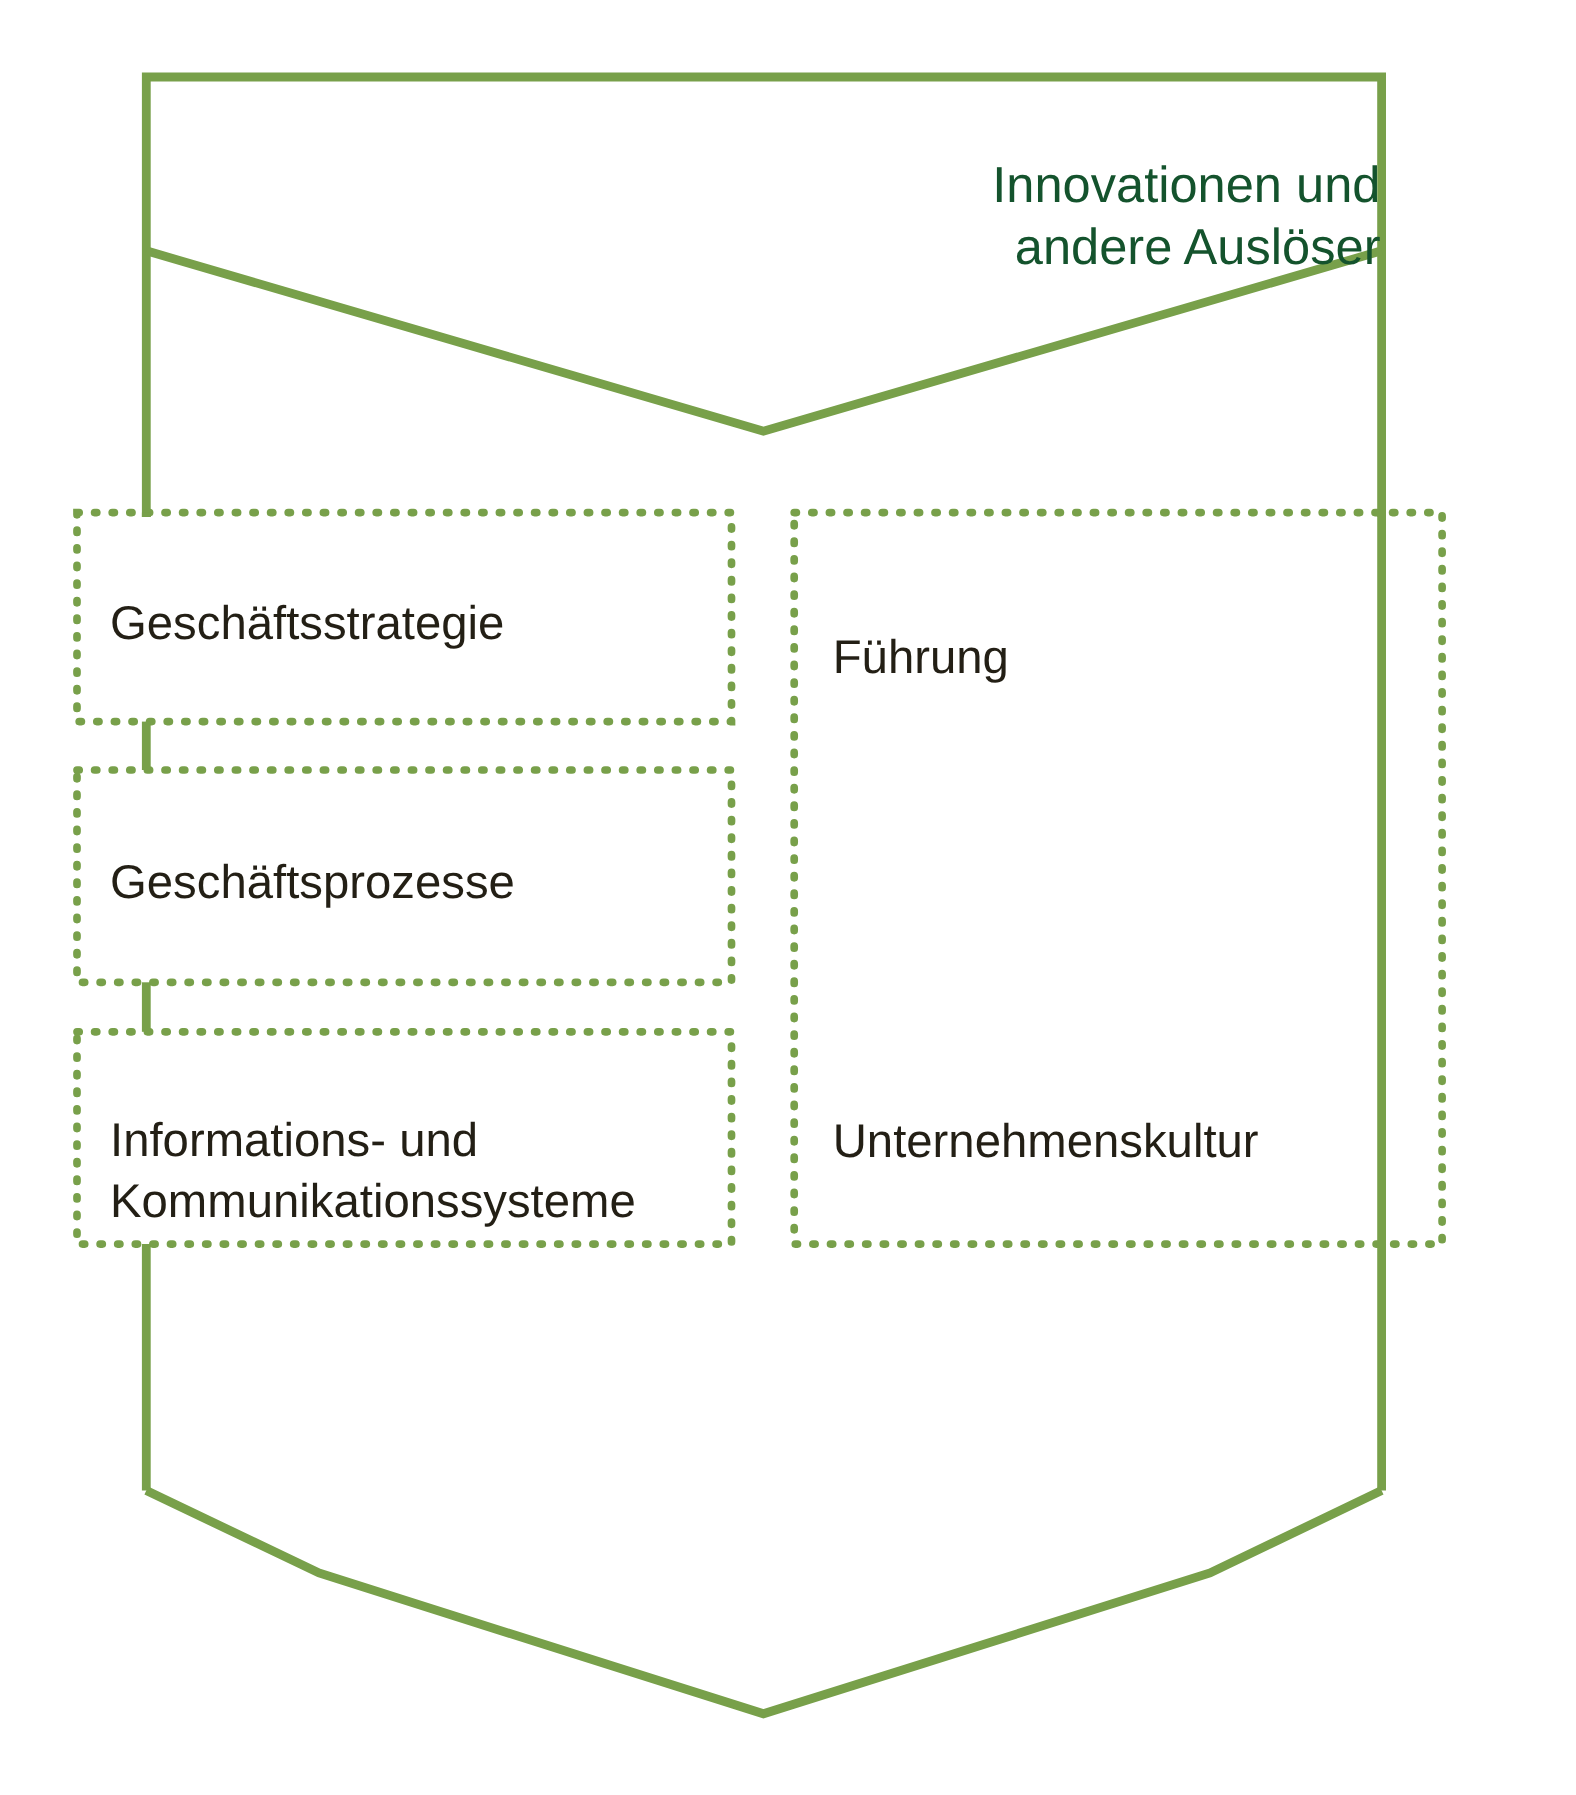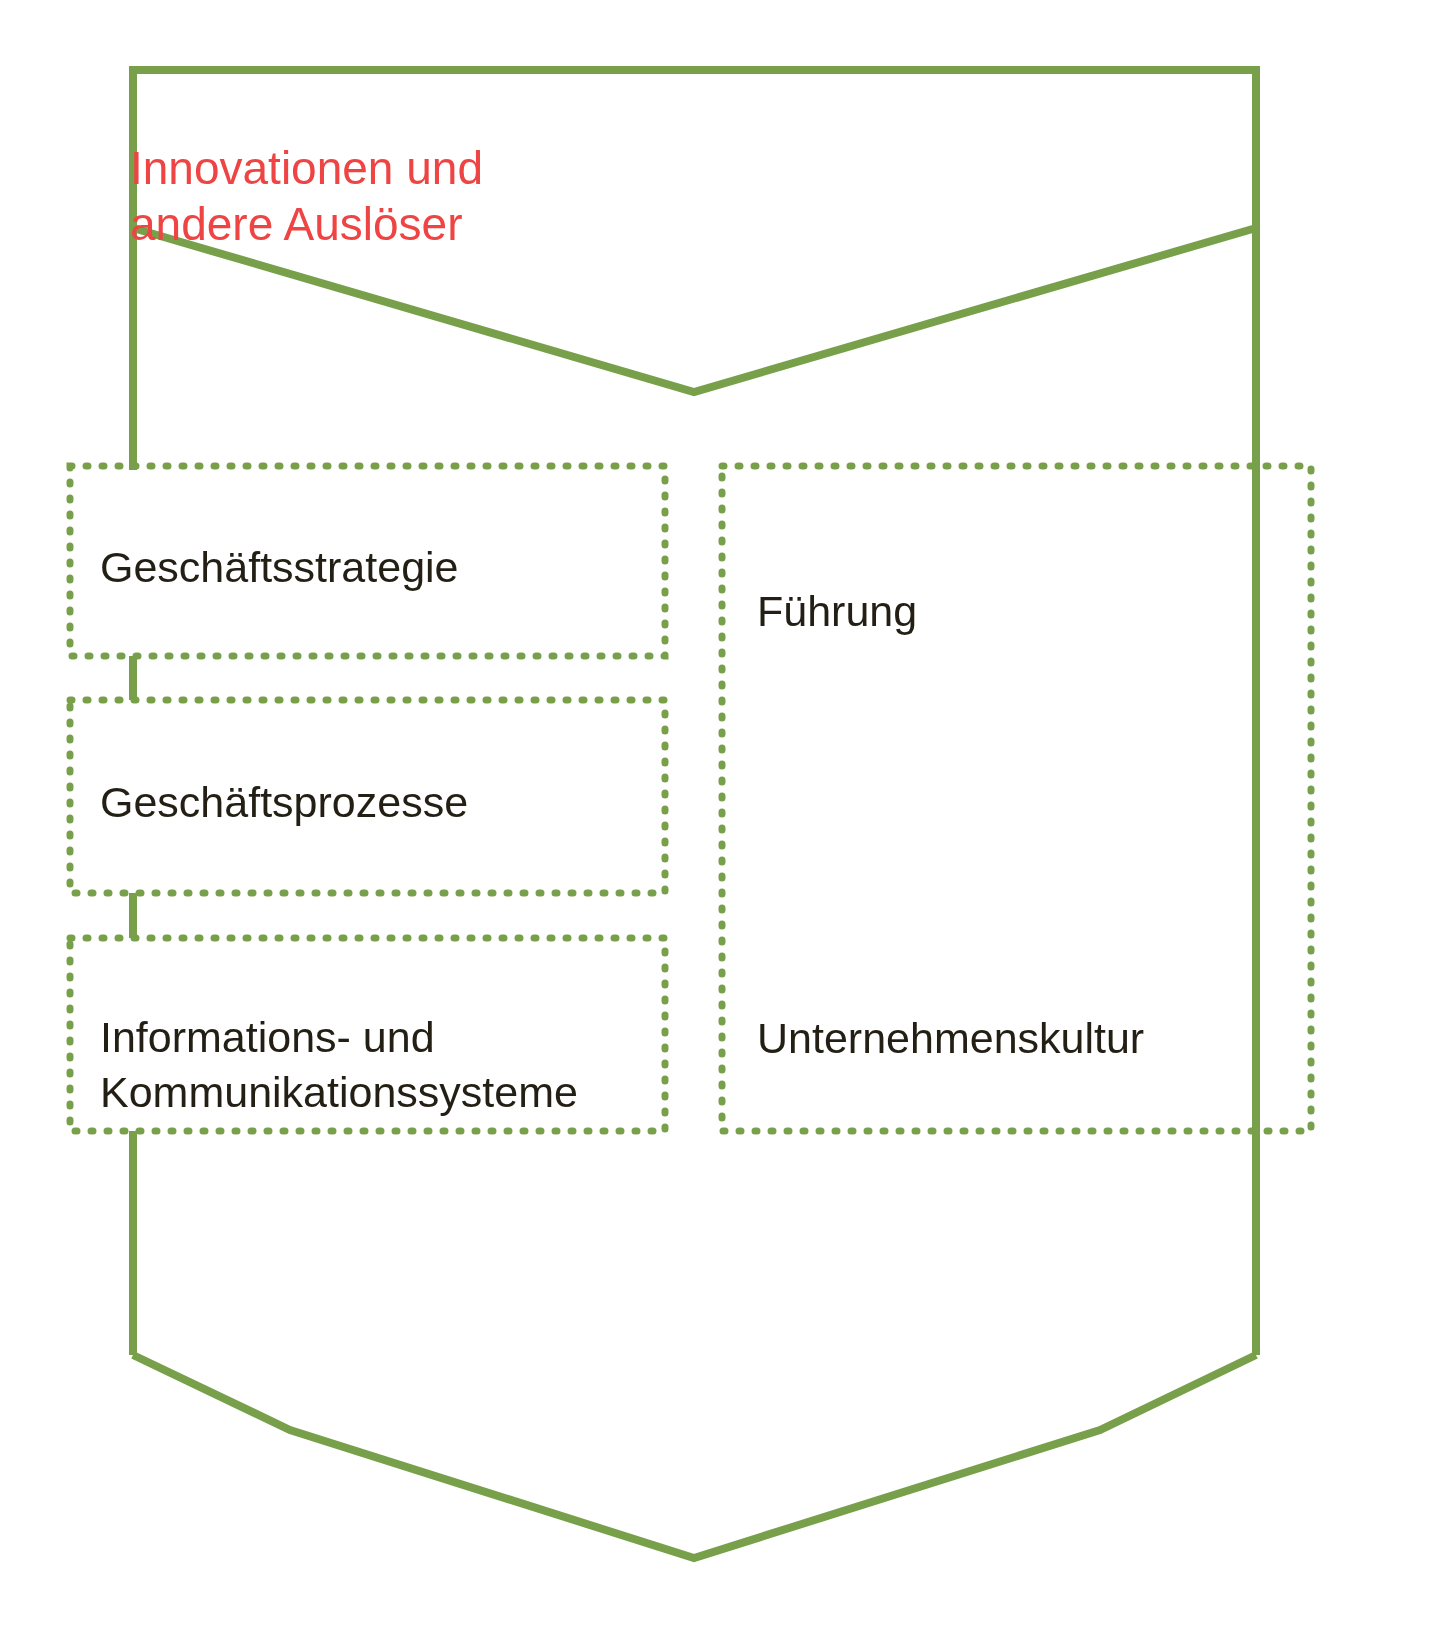--- a/index.html
+++ b/index.html
@@ -20,23 +20,23 @@
   }
   #diagram-svg {
     position: absolute;
     left: 0;
     top: 0;
     width: 1433px;
     height: 1632px;
   }
   .label {
     position: absolute;
-    text-align: left;
+    text-align: right;
     line-height: 1.22;
-    color: #ef4444;
+    color: #14532d;
     white-space: pre-line;
   }
   
   #top-caption {
     left: 130px;
     top: 140px;
     width: 1125px;
     font-size: 46px;
   }
   
@@ -64,21 +64,21 @@
   
   .right-item-label {
     position: absolute;
     left: 757px;
     width: 540px;
     text-align: left;
     font-size: 43px;
     line-height: 1.25;
     color: #231f15;
   }
-  #right-label-0 { top: 585px; }
+  #right-label-0 { top: 572px; }
   #right-label-1 { top: 706px; }
   #right-label-2 { top: 840px; }
   #right-label-3 { top: 974px; margin-top: 38px; }
 </style>
 </head>
 <body>
 
 <div id="stage">
 
   <svg id="diagram-svg" viewBox="0 0 1433 1632" xmlns="http://www.w3.org/2000/svg">

